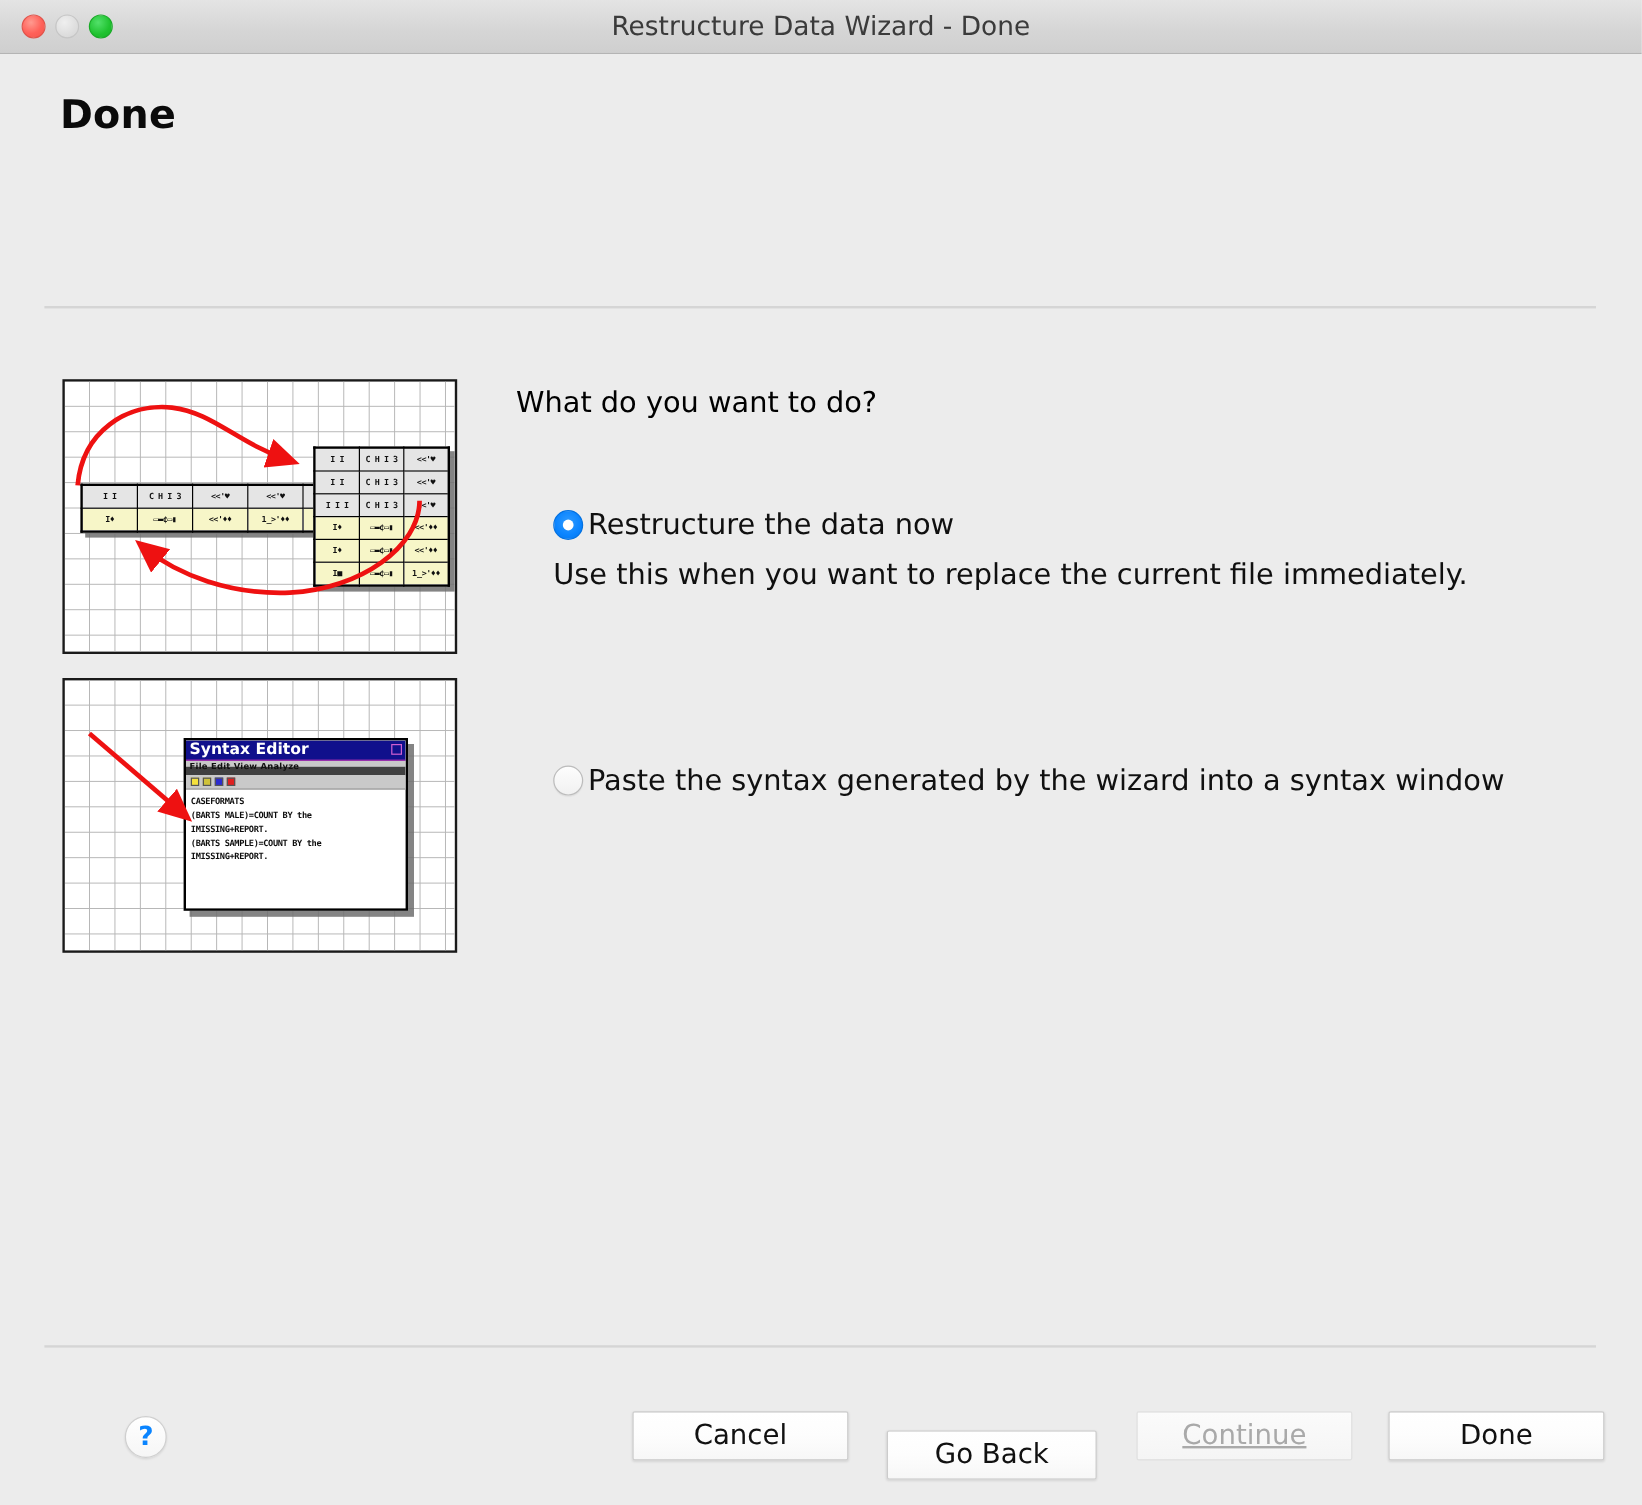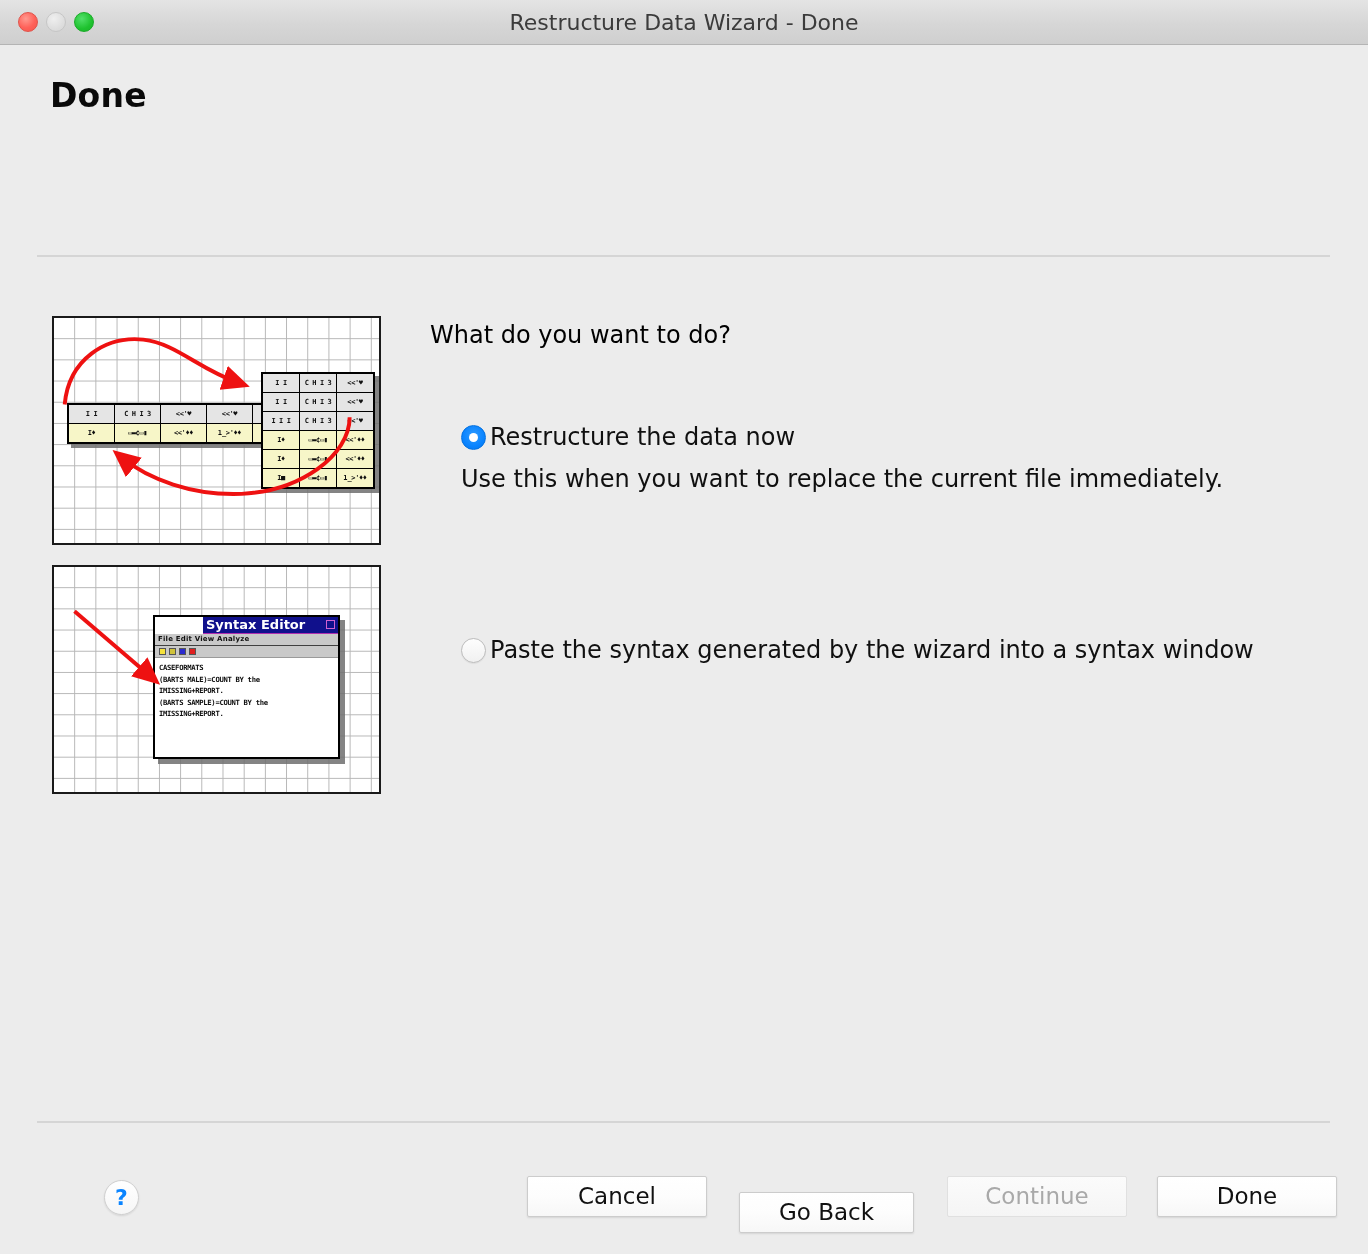--- a/index.html
+++ b/index.html
@@ -151,21 +151,20 @@
     box-sizing: border-box;
     box-shadow: 5px 5px 0 rgba(110,110,110,0.85);
     overflow: hidden;
   }
   #syntax-window .se-title {
     position: relative;
     height: 17px;
     background: #10108c;
     border-bottom: 1px solid #b030b0;
     box-sizing: border-box;
-    margin-left: 48px;
   }
   #syntax-window .se-title .se-title-text {
     position: absolute;
     left: 3px; top: 1px;
     font-size: 13px;
     font-weight: bold;
     color: #ffffff;
     font-family: "DejaVu Sans", "Liberation Sans", sans-serif;
     letter-spacing: 0px;
     line-height: 14px;
@@ -182,21 +181,21 @@
     height: 12px;
     background: #c9c9c9;
     font-size: 7px;
     font-weight: bold;
     color: #101010;
     font-family: "DejaVu Sans", "Liberation Sans", sans-serif;
     padding: 1px 0 0 3px;
     letter-spacing: 0.2px;
     box-sizing: border-box;
     white-space: nowrap;
-    border-bottom: 1px solid #404040;
+    border-bottom: 7px solid #404040;
   }
   #syntax-window .se-toolbar {
     height: 12px;
     background: #c9c9c9;
     display: flex;
     align-items: center;
     gap: 3px;
     padding-left: 4px;
     box-sizing: border-box;
     border-bottom: 1px solid #9a9a9a;
@@ -312,21 +311,21 @@
     cursor: default;
   }
   .btn.disabled {
     background: linear-gradient(to bottom, #fbfbfb 0%, #f5f5f5 100%);
     border: 1px solid #e0e0e0;
     color: #a9a9a9;
     box-shadow: none;
   }
   #btn-cancel   { left: 527px; width: 180px; }
   #btn-goback   { left: 739px; width: 175px; margin-top: 16px; }
-  #btn-continue { left: 947px; width: 180px; }
+  #btn-continue { left: 947px; width: 180px; text-decoration: underline; }
   #btn-done     { left: 1157px; width: 180px; }
 </style>
 </head>
 <body>
 
 <div class="titlebar">
   <div class="traffic">
     <span class="light close"></span>
     <span class="light min"></span>
     <span class="light max"></span>

